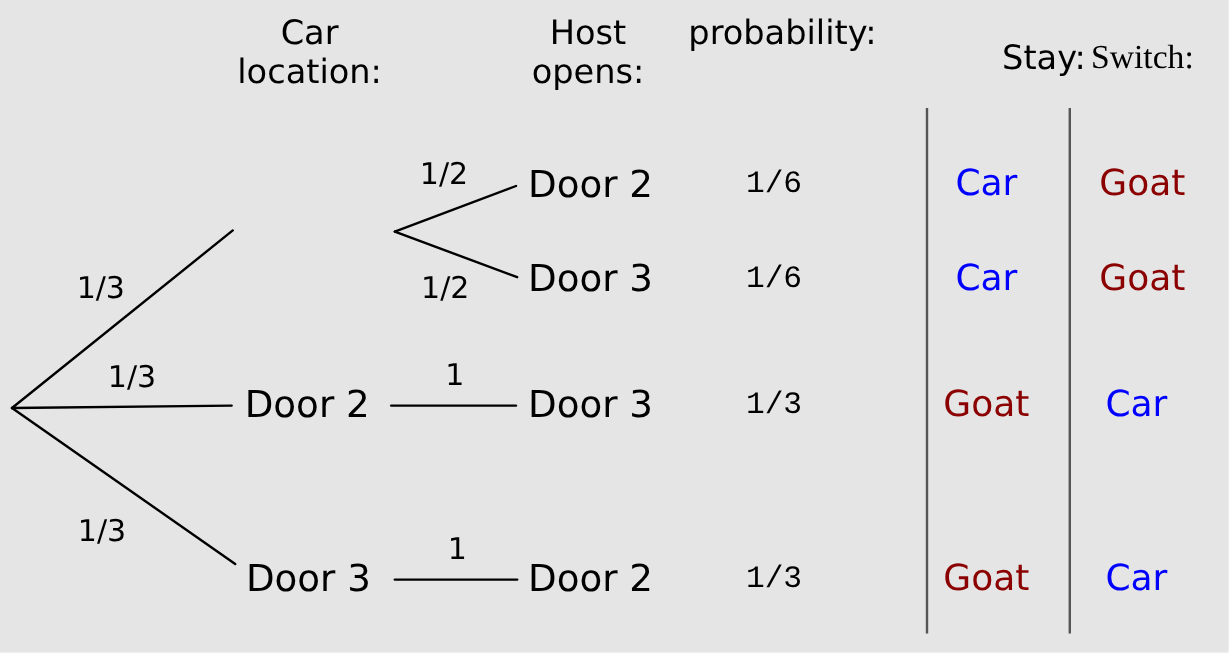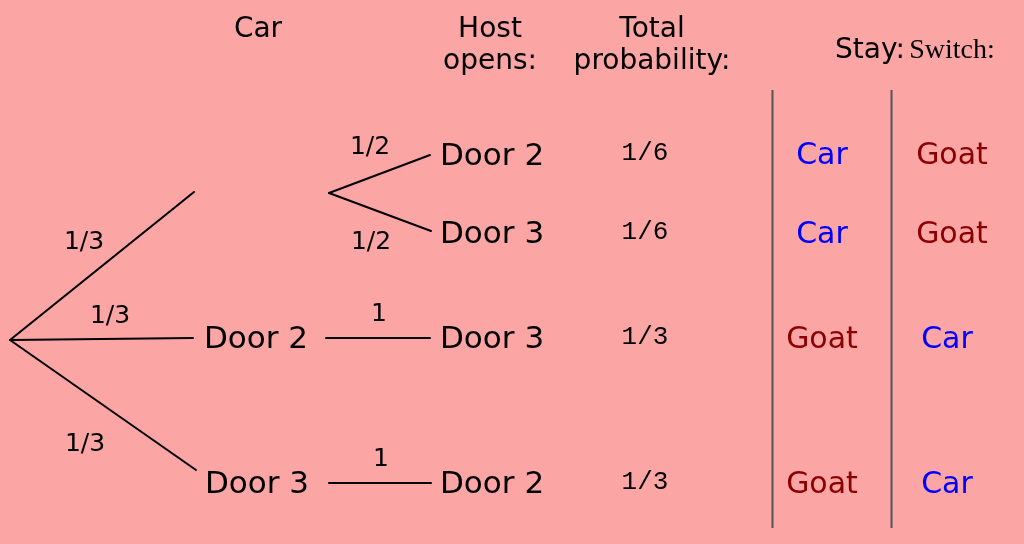--- a/index.html
+++ b/index.html
@@ -4,21 +4,21 @@
 <style>
   html, body {
     margin: 0;
     padding: 0;
     background: #ffffff;
   }
   #canvas {
     position: relative;
     width: 1024px;
     height: 544px;
-    background: #fca5a5;
+    background: #e5e5e5;
     font-family: "DejaVu Sans", sans-serif;
     color: #000000;
     overflow: hidden;
   }
   .tree-svg {
     position: absolute;
     left: 0;
     top: 0;
     width: 1024px;
     height: 544px;
@@ -96,29 +96,29 @@
     <g stroke="#555555" stroke-width="2" fill="none">
 
       <line x1="772.5" y1="90" x2="772.5" y2="528"></line>
 
       <line x1="891.5" y1="90" x2="891.5" y2="528"></line>
     </g>
   </svg>
 
   <div class="lbl col-head" style="left:258px; top:12px;">
     <div>Car</div>
+    <div>location:</div>
   </div>
 
   <div class="lbl col-head" style="left:490px; top:12px;">
     <div>Host</div>
     <div>opens:</div>
   </div>
 
   <div class="lbl col-head" style="left:652px; top:12px;">
-    <div>Total</div>
     <div>probability:</div>
   </div>
 
   <div class="lbl col-head-1line" style="left:822px; top:49px;margin-left:48px;">Stay:</div>
 
   <div class="lbl col-head-1line" style="left:952px; top:49px;font-family:Liberation Serif, serif;">Switch:</div>
 
   <div class="lbl edge-prob" style="left:84px; top:241px;">1/3</div>
   <div class="lbl edge-prob" style="left:110px; top:315px;">1/3</div>
   <div class="lbl edge-prob" style="left:85px; top:443px;">1/3</div>

